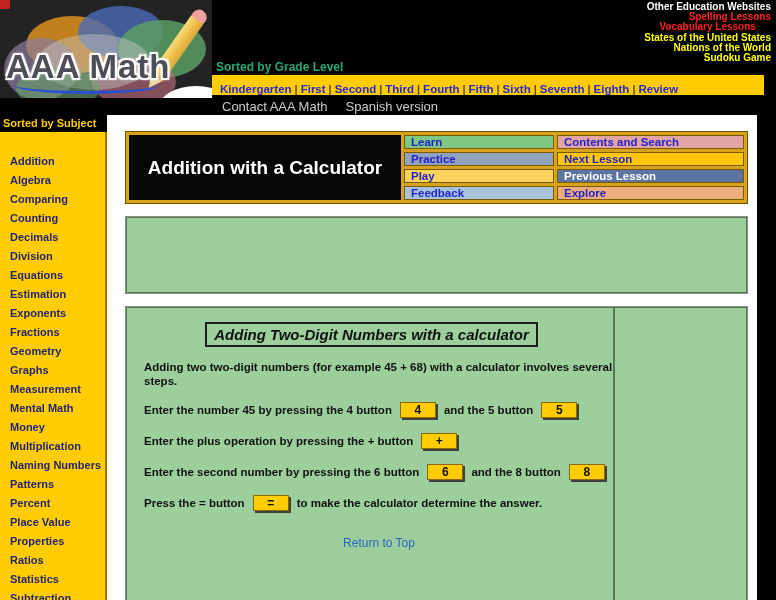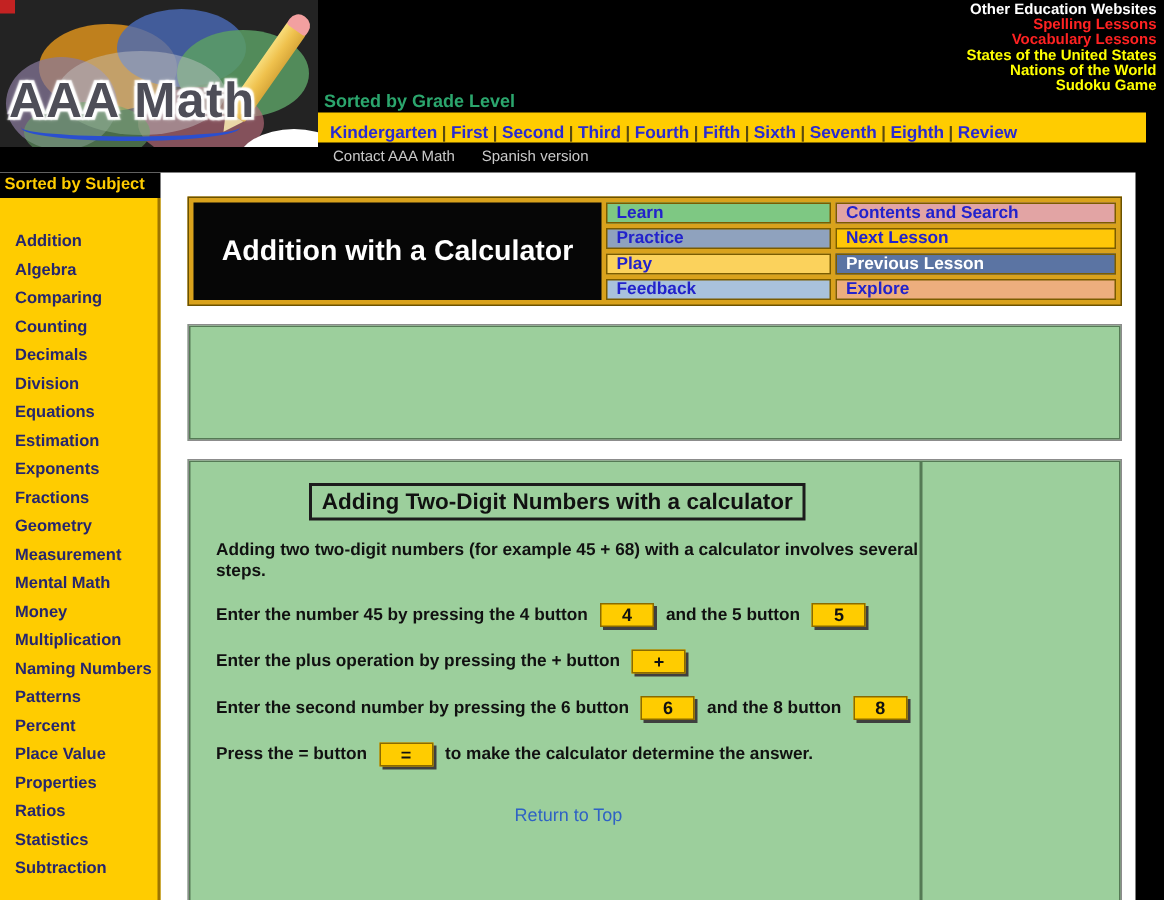--- a/index.html
+++ b/index.html
@@ -45,21 +45,21 @@
   .top-link { display: block; font-size: 10px; font-weight: bold; line-height: 10.2px; }
 
   #grade-heading { position: absolute; left: 216px; top: 60px; color: #2ba66d;
     font-weight: bold; font-size: 12px; }
   #grade-bar { position: absolute; left: 212px; top: 75px; width: 552px; height: 20px;
     background: #ffcc00; display: flex; align-items: flex-end; padding-left: 8px; }
   .grade-link { color: #2a2ad0; font-weight: bold; font-size: 11.5px; }
   .grade-sep { color: #5a4a10; font-weight: bold; font-size: 11px; margin: 0 3px; }
 
   #utility-row { position: absolute; left: 222px; top: 99px; display: flex; gap: 18px; }
-  .utility-link { color: #c9c9c9; font-size: 10px; }
+  .utility-link { color: #c9c9c9; font-size: 13px; }
 
   
   #content { position: absolute; left: 0; top: 115px; width: 757px; height: 485px;
     background: #fff; overflow: hidden; }
 
   #sidebar { position: absolute; left: 0; top: 0; width: 107px; height: 485px; }
   #sidebar-heading { background: #000; color: #ffcc00; font-size: 11px; font-weight: bold;
     padding: 2px 0 3px 3px; }
   #sidebar-body { background: #ffcc00; border-right: 2px solid #9c7400; height: 469px;
     padding-top: 20px; }
@@ -77,21 +77,21 @@
   .lesson-btn { border: 1px solid #7a5c00; display: flex; align-items: center;
     padding-left: 6px; font-size: 11.5px; font-weight: bold; }
 
   .panel { background: #9ccf9c; border: 1px solid #8c8c8c; box-shadow: inset 0 0 0 1px #557a55; }
   .panel-empty { margin-top: 12px; height: 78px; }
   .panel-main { margin-top: 12px; height: 310px; display: flex; }
   .panel-left { width: 487px; padding: 15px 0 0 18px; }
   .panel-vdivider { width: 2px; background: #557a55; margin: 1px 0; }
   .panel-right { flex: 1; }
 
-  .title-wrap { text-align: center; margin-right: 14px; }
+  .title-wrap { text-align: center; margin-right: 14px; font-style: italic; }
   .lesson-title-box { display: inline-block; border: 2px solid #1c1c1c; padding: 2px 7px;
     font-size: 15px; font-weight: bold; color: #111; background: transparent; }
   .lesson-intro { margin: 13px 0 0 0; width: 472px; font-size: 11.5px; font-weight: bold;
     color: #111; line-height: 14px; }
   .step-line { margin-top: 12px; display: flex; align-items: center; min-height: 19px;
     font-size: 11.5px; font-weight: bold; color: #111; }
   .step-line > * { margin-right: 8px; }
   .calc-button { width: 36px; height: 16px; flex: 0 0 auto; background: #ffcc00;
     border: 1px solid #8a6a00; box-shadow: 2px 2px 0 #3f3f3f; text-align: center;
     line-height: 15px; font-size: 12px; font-weight: bold; color: #111; }
@@ -113,21 +113,21 @@
     <span class="el el-green2"></span>
     <span class="white-blob"></span>
     <span class="swoosh"></span>
     <span class="pencil"></span>
     <span id="logo-text">AAA Math</span>
   </div>
 
   <nav id="top-links">
       <a class="top-link" href="#" style="color: rgb(255, 255, 255);">Other Education Websites</a>
       <a class="top-link" href="#" style="color: rgb(255, 34, 34);">Spelling Lessons</a>
-      <a class="top-link" href="#" style="color: rgb(255, 34, 34);">Vocabulary Lessons</a>
+      <a class="top-link" href="#" style="color: rgb(255, 34, 34); text-align: center;">Vocabulary Lessons</a>
       <a class="top-link" href="#" style="color: rgb(255, 255, 0);">States of the United States</a>
       <a class="top-link" href="#" style="color: rgb(255, 255, 0);">Nations of the World</a>
       <a class="top-link" href="#" style="color: rgb(255, 255, 0);">Sudoku Game</a>
     </nav>
 
   <div id="grade-heading">Sorted by Grade Level</div>
   <nav id="grade-bar">
       <a class="grade-link" href="#">Kindergarten</a>
       <span class="grade-sep">|</span>
       <a class="grade-link" href="#">First</a>
@@ -165,20 +165,21 @@
           <a class="subject-link" href="#">Algebra</a>
           <a class="subject-link" href="#">Comparing</a>
           <a class="subject-link" href="#">Counting</a>
           <a class="subject-link" href="#">Decimals</a>
           <a class="subject-link" href="#">Division</a>
           <a class="subject-link" href="#">Equations</a>
           <a class="subject-link" href="#">Estimation</a>
           <a class="subject-link" href="#">Exponents</a>
           <a class="subject-link" href="#">Fractions</a>
           <a class="subject-link" href="#">Geometry</a>
+          <a class="subject-link" href="#">Graphs</a>
           <a class="subject-link" href="#">Measurement</a>
           <a class="subject-link" href="#">Mental Math</a>
           <a class="subject-link" href="#">Money</a>
           <a class="subject-link" href="#">Multiplication</a>
           <a class="subject-link" href="#">Naming Numbers</a>
           <a class="subject-link" href="#">Patterns</a>
           <a class="subject-link" href="#">Percent</a>
           <a class="subject-link" href="#">Place Value</a>
           <a class="subject-link" href="#">Properties</a>
           <a class="subject-link" href="#">Ratios</a>

